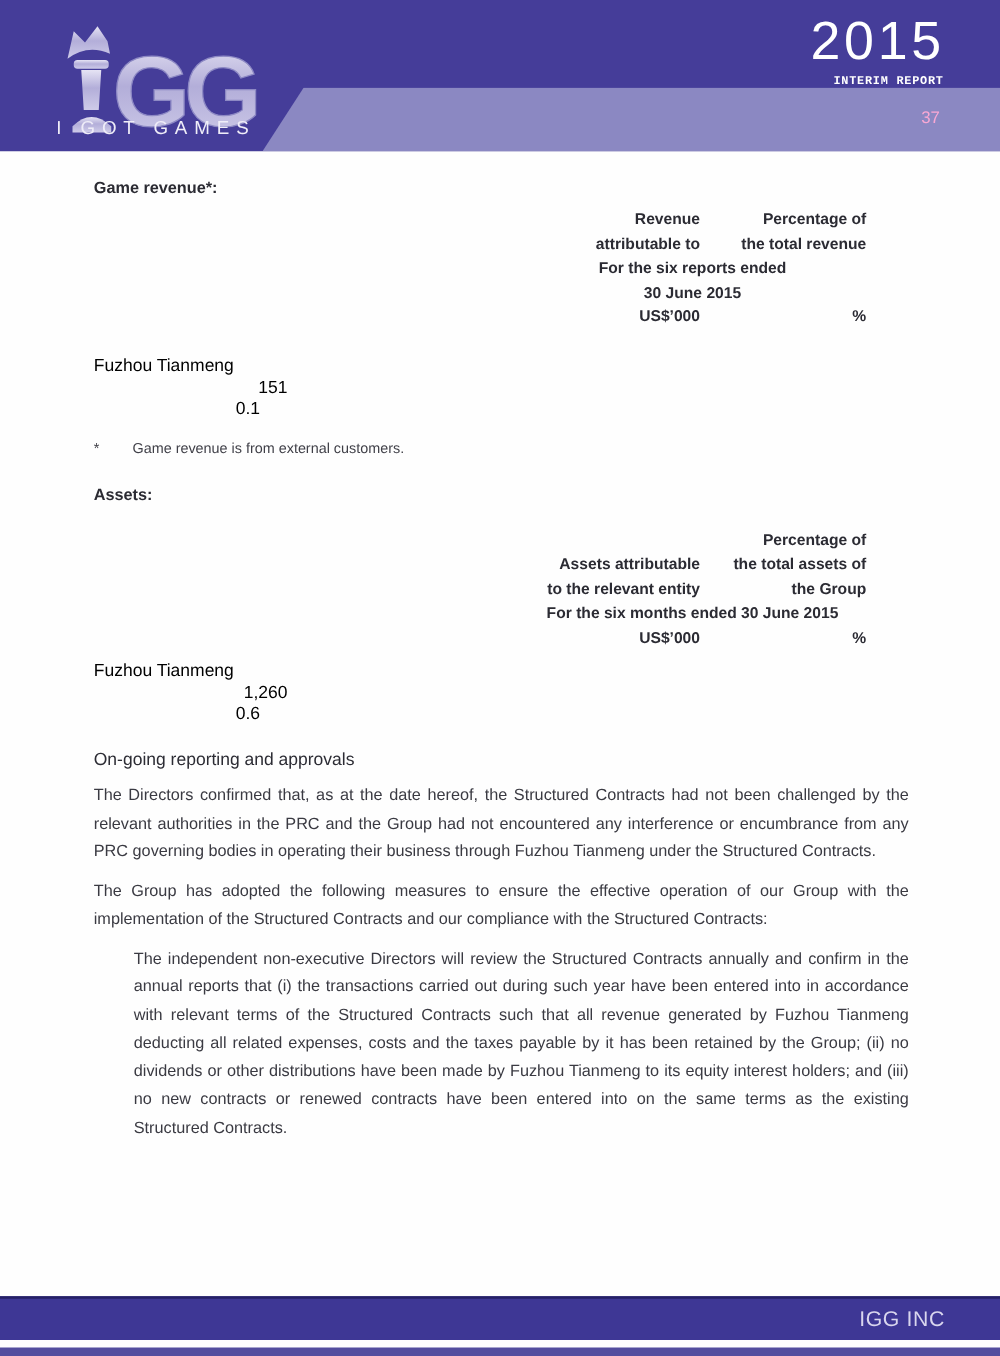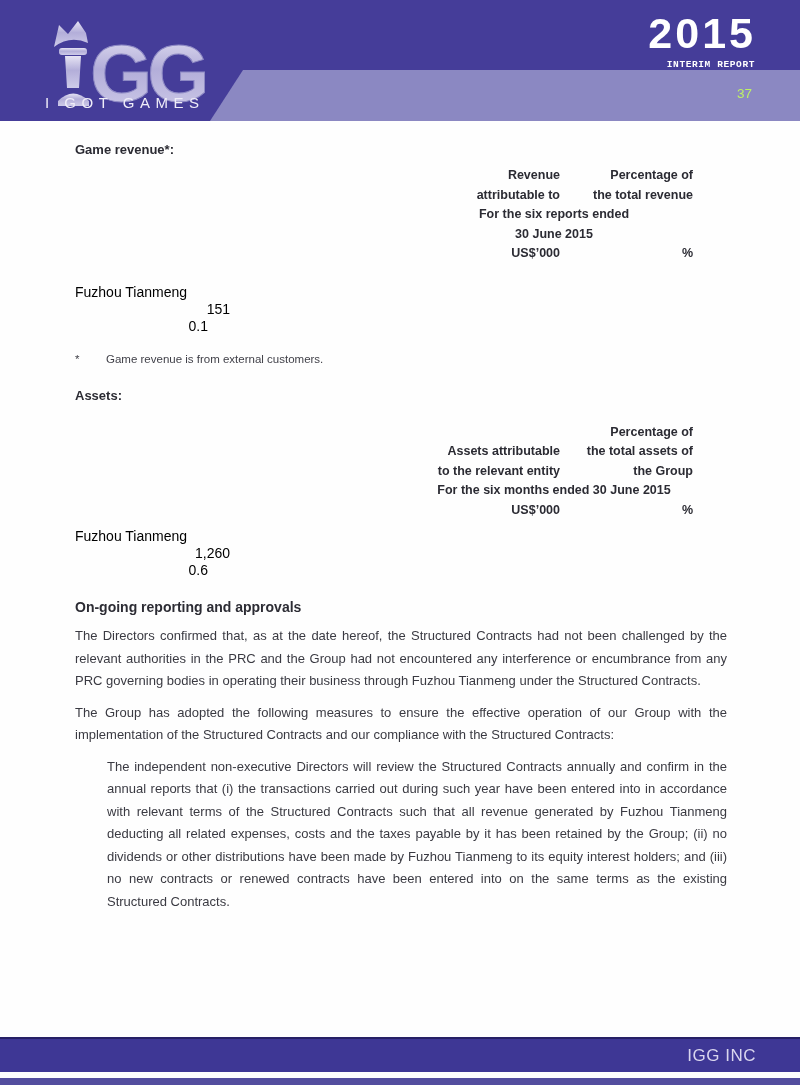--- a/index.html
+++ b/index.html
@@ -16,33 +16,33 @@
     position:absolute; top:70px; left:0; width:800px; height:51px; background:#8b88c2;
     clip-path:polygon(243px 0, 800px 0, 800px 51px, 210px 51px);
   }
   .logo { position:absolute; top:20px; left:44px; width:170px; height:86px; }
   .logo svg { display:block; overflow:visible; }
   .logo-sub {
     position:absolute; top:94px; left:45px; font-size:15px; letter-spacing:5.5px;
     color:#efedf8; white-space:nowrap; font-weight:400;
   }
   .year {
-    position:absolute; top:12px; right:44px; font-size:43px; font-weight:700;
+    position:absolute; top:12px; right:44px; font-size:43px; font-weight:400;
     color:#ffffff; letter-spacing:3px; line-height:1;
   }
   .interim {
     position:absolute; top:59px; right:45px; font-size:9.5px; font-weight:bold;
     color:#ffffff; letter-spacing:0.6px;font-family:Liberation Mono, monospace;
   }
-  .pageno { position:absolute; top:86px; right:48px; font-size:13.5px; color:#bef264; }
+  .pageno { position:absolute; top:86px; right:48px; font-size:13.5px; color:#f9a8d4; }
 
   
   .main { position:absolute; top:121px; left:75px; width:652px; font-size:13px; }
   .h-ital { margin-top:21px; font-size:13px; font-weight:bold; color:#2b2b33; }
-  .h-plain { margin-top:20px; font-size:14px; font-weight:700; color:#2c2c34; }
+  .h-plain { margin-top:20px; font-size:14px; font-weight:400; color:#2c2c34; }
 
   .tbl { margin-top:9px; font-weight:bold; font-size:12.5px; color:#2b2b33; line-height:19.5px; }
   .tbl.second { margin-top:20px; }
   .trow { display:flex; }
   .tc1 { width:485px; text-align:right; }
   .tc2 { width:133px; text-align:right; }
   .period { width:278px; margin-left:340px; text-align:center; }
 
   .drow { display:flex; font-weight:normal; font-size:14px; color:#000000; margin-top:20px; line-height:17px;flex-direction:column; }
   .drow.second { margin-top:8px; }

